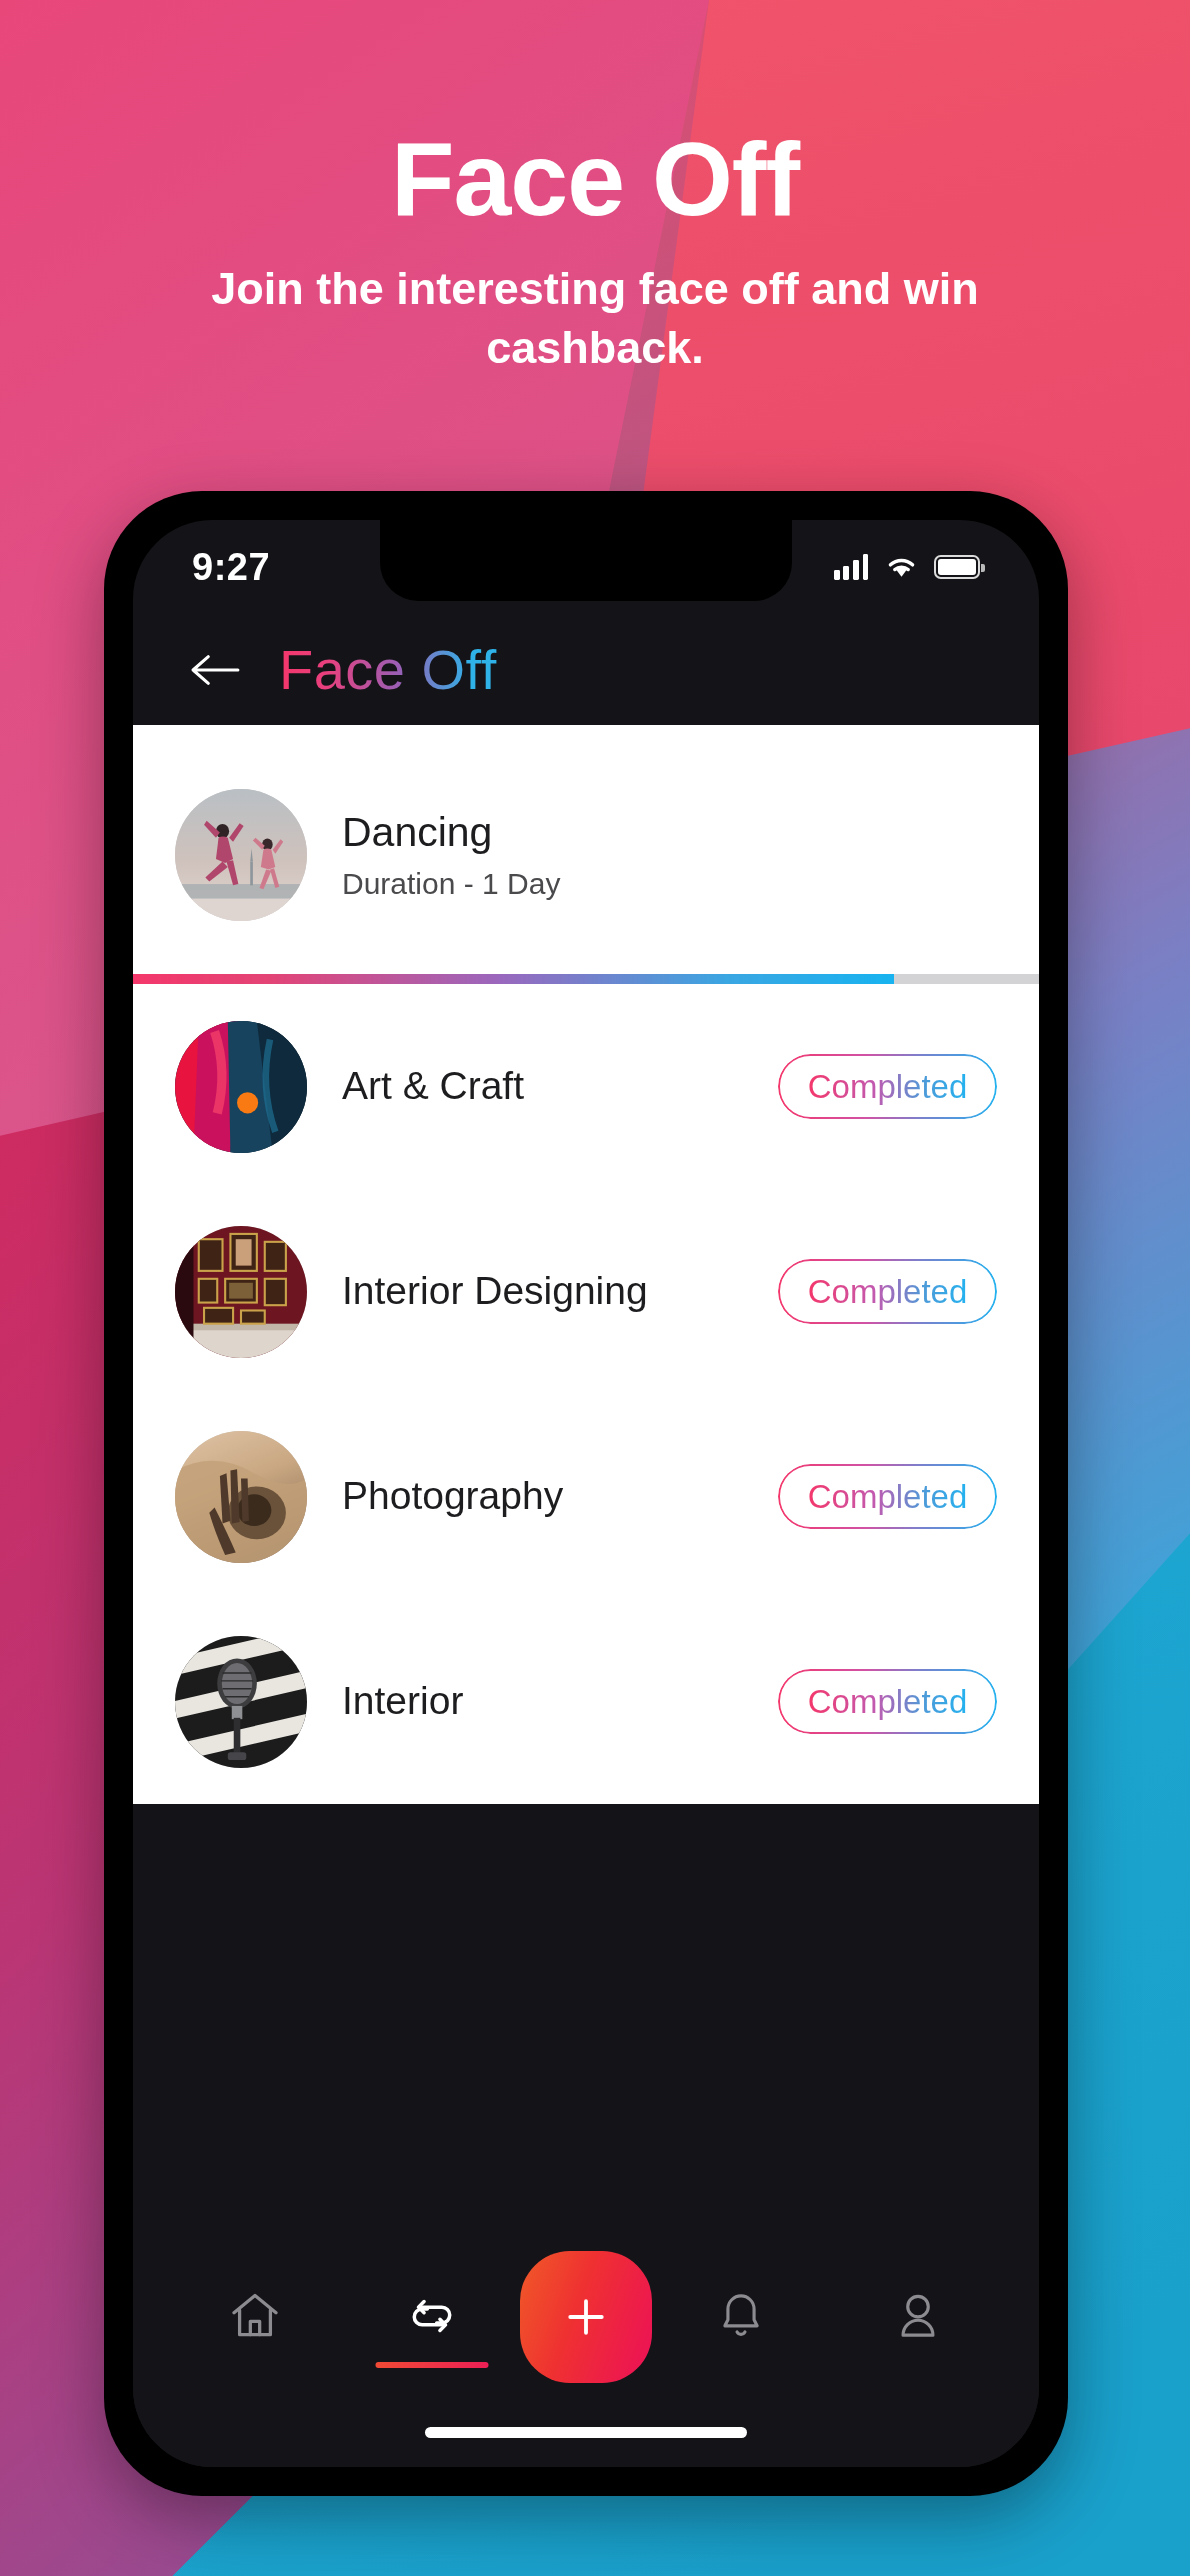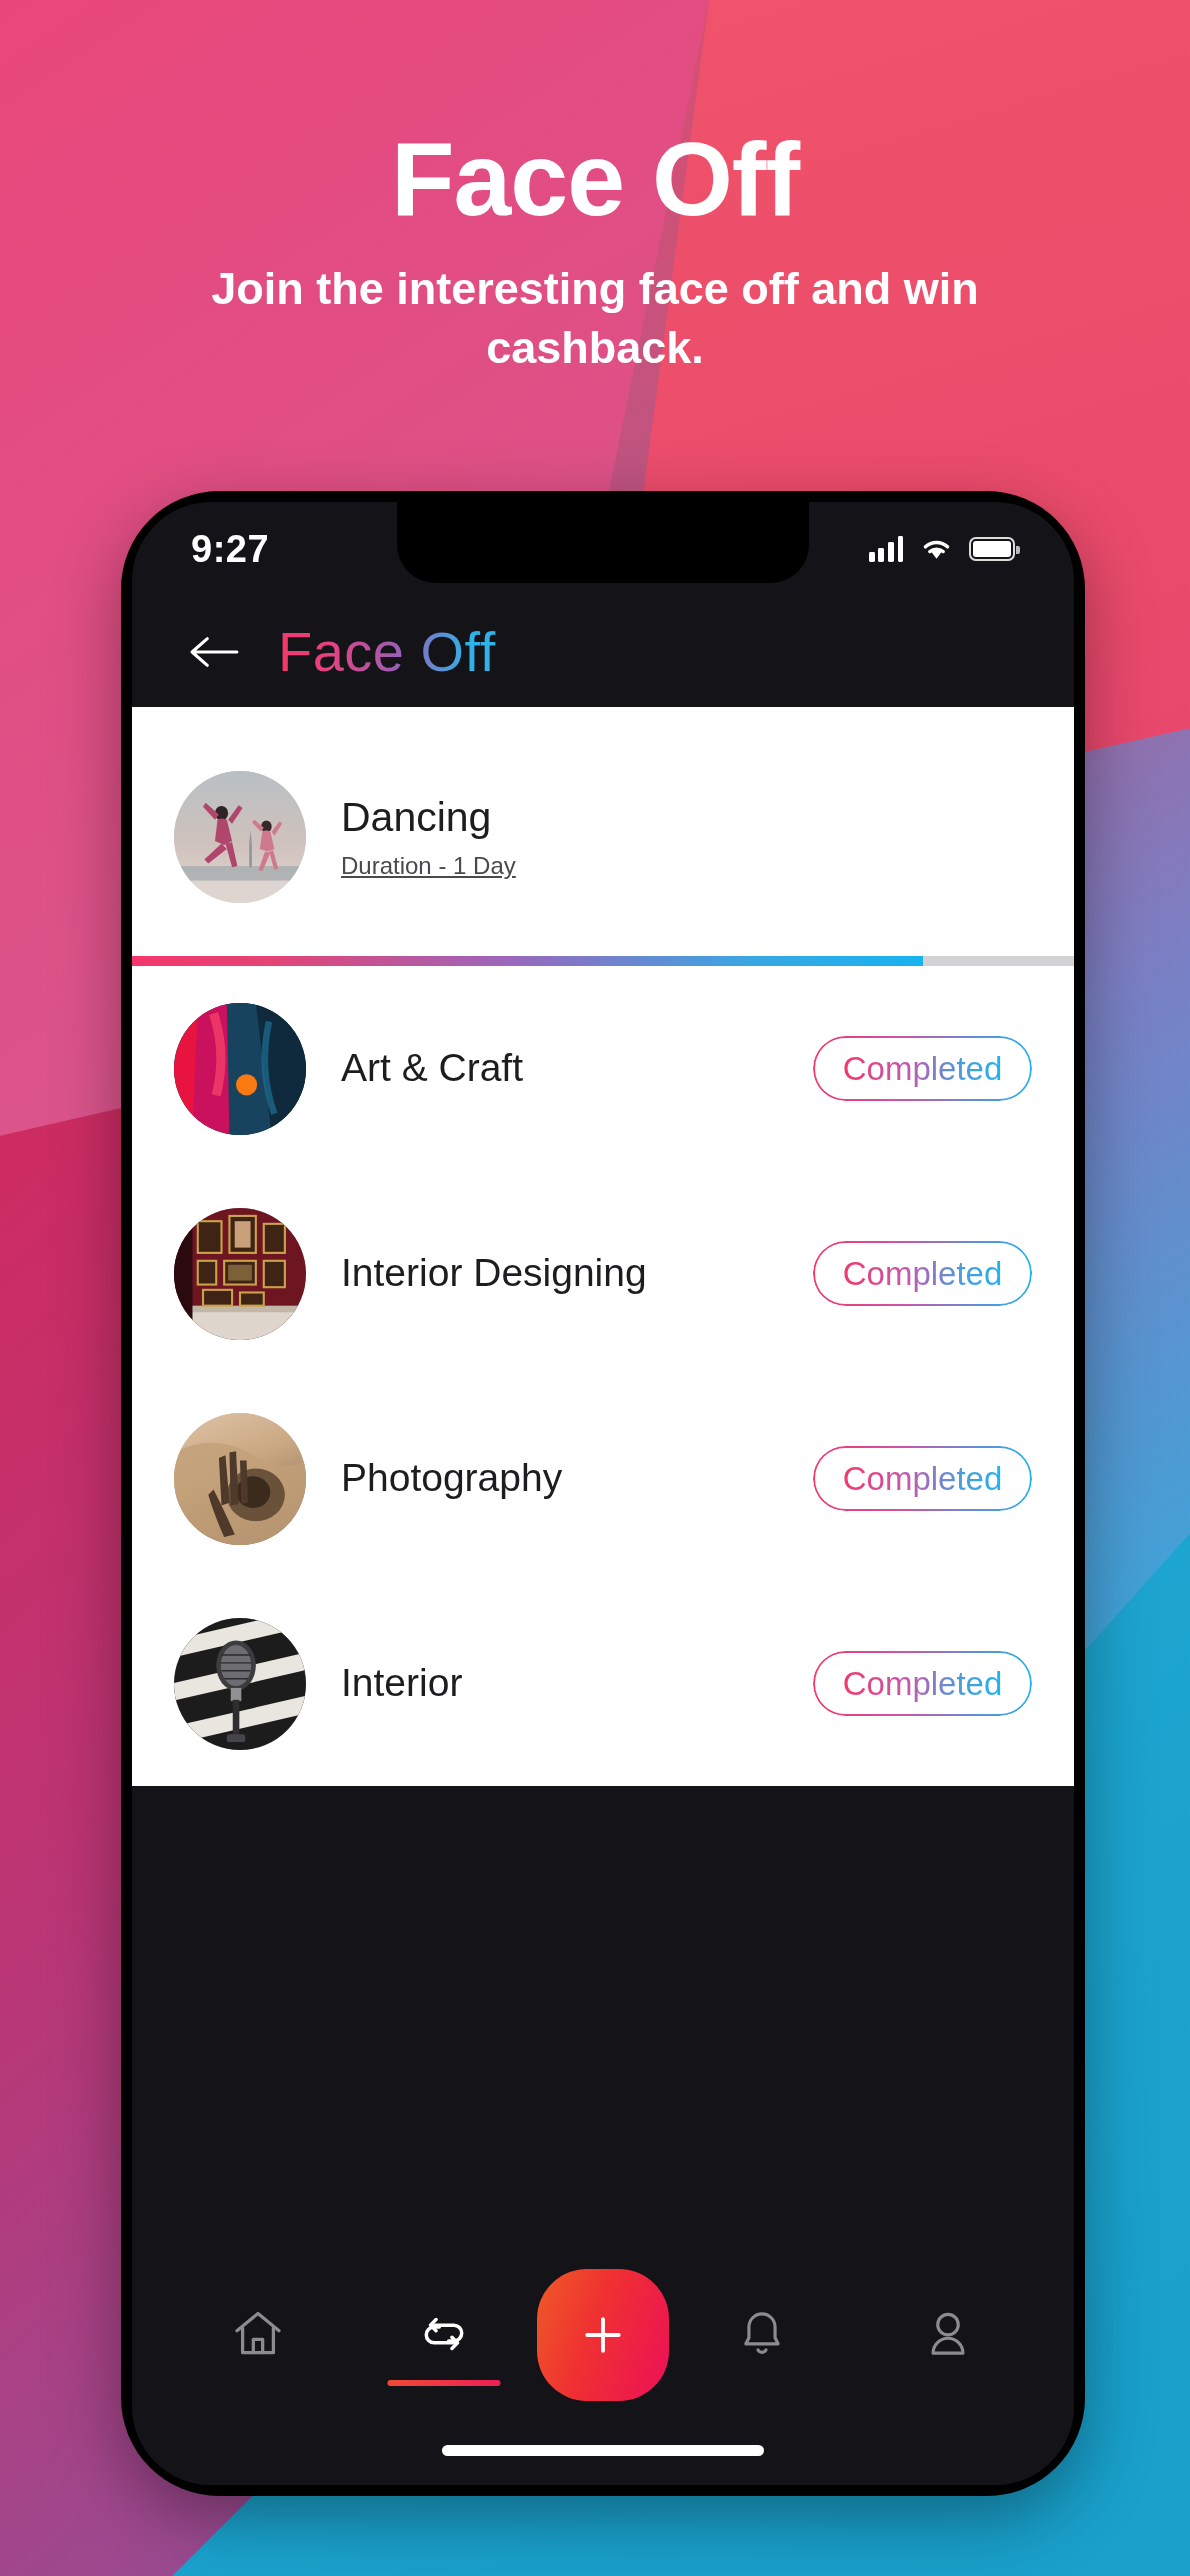--- a/index.html
+++ b/index.html
@@ -23,24 +23,24 @@
     font-size:104px; font-weight:bold; color:#ffffff;
     letter-spacing:-1px; line-height:1.0;
   }
   #promo-subtitle {
     margin-top:28px; font-size:45px; font-weight:bold; color:#ffffff;
     text-align:center; line-height:1.32; max-width:882px;
   }
 
   
   #phone {
-    position:absolute; left:121px; top:491px;
+    position:absolute; left:104px; top:491px;
     width:964px; height:2005px;
     background:#000000; border-radius:98px;
-    z-index:4; padding:11px;
+    z-index:4; padding:29px;
     box-shadow:0 23px 67px rgba(0,0,0,.35);
   }
   #screen {
     width:100%; height:100%; background:#141418;
     border-radius:79px; overflow:hidden; position:relative;
     display:flex; flex-direction:column;
   }
 
   
   #notch {
@@ -98,21 +98,21 @@
   .card.plain { height:205px; }
 
   .avatar {
     width:132px; height:132px; border-radius:50%; flex:0 0 auto;
     overflow:hidden; position:relative; background:#ccc;
   }
   .avatar svg { width:100%; height:100%; display:block; }
 
   .card-texts { margin-left:35px; flex:1 1 auto; min-width:0; }
   .card-title { font-size:41px; color:#1d1d1f; font-weight:400; line-height:1.18; }
-  .card-sub { font-size:24px; color:#4a4a4d; margin-top:11px; font-weight:400;text-decoration:underline; }
+  .card-sub { font-size:30px; color:#4a4a4d; margin-top:11px; font-weight:400; }
   .card.plain .card-title { font-size:39px; }
 
   .card-right { flex:0 0 auto; display:flex; flex-direction:column; align-items:center; gap:25px; }
 
   .join-btn {
     width:165px; height:73px; border-radius:36px; border:0; cursor:pointer;
     background:linear-gradient(100deg,#f0412a 0%,#ef2f36 45%,#ec1f55 100%);
     color:#fff; font-size:36px; font-family:"Liberation Sans", sans-serif;
     display:flex; align-items:center; justify-content:center; font-weight:400;
   }

